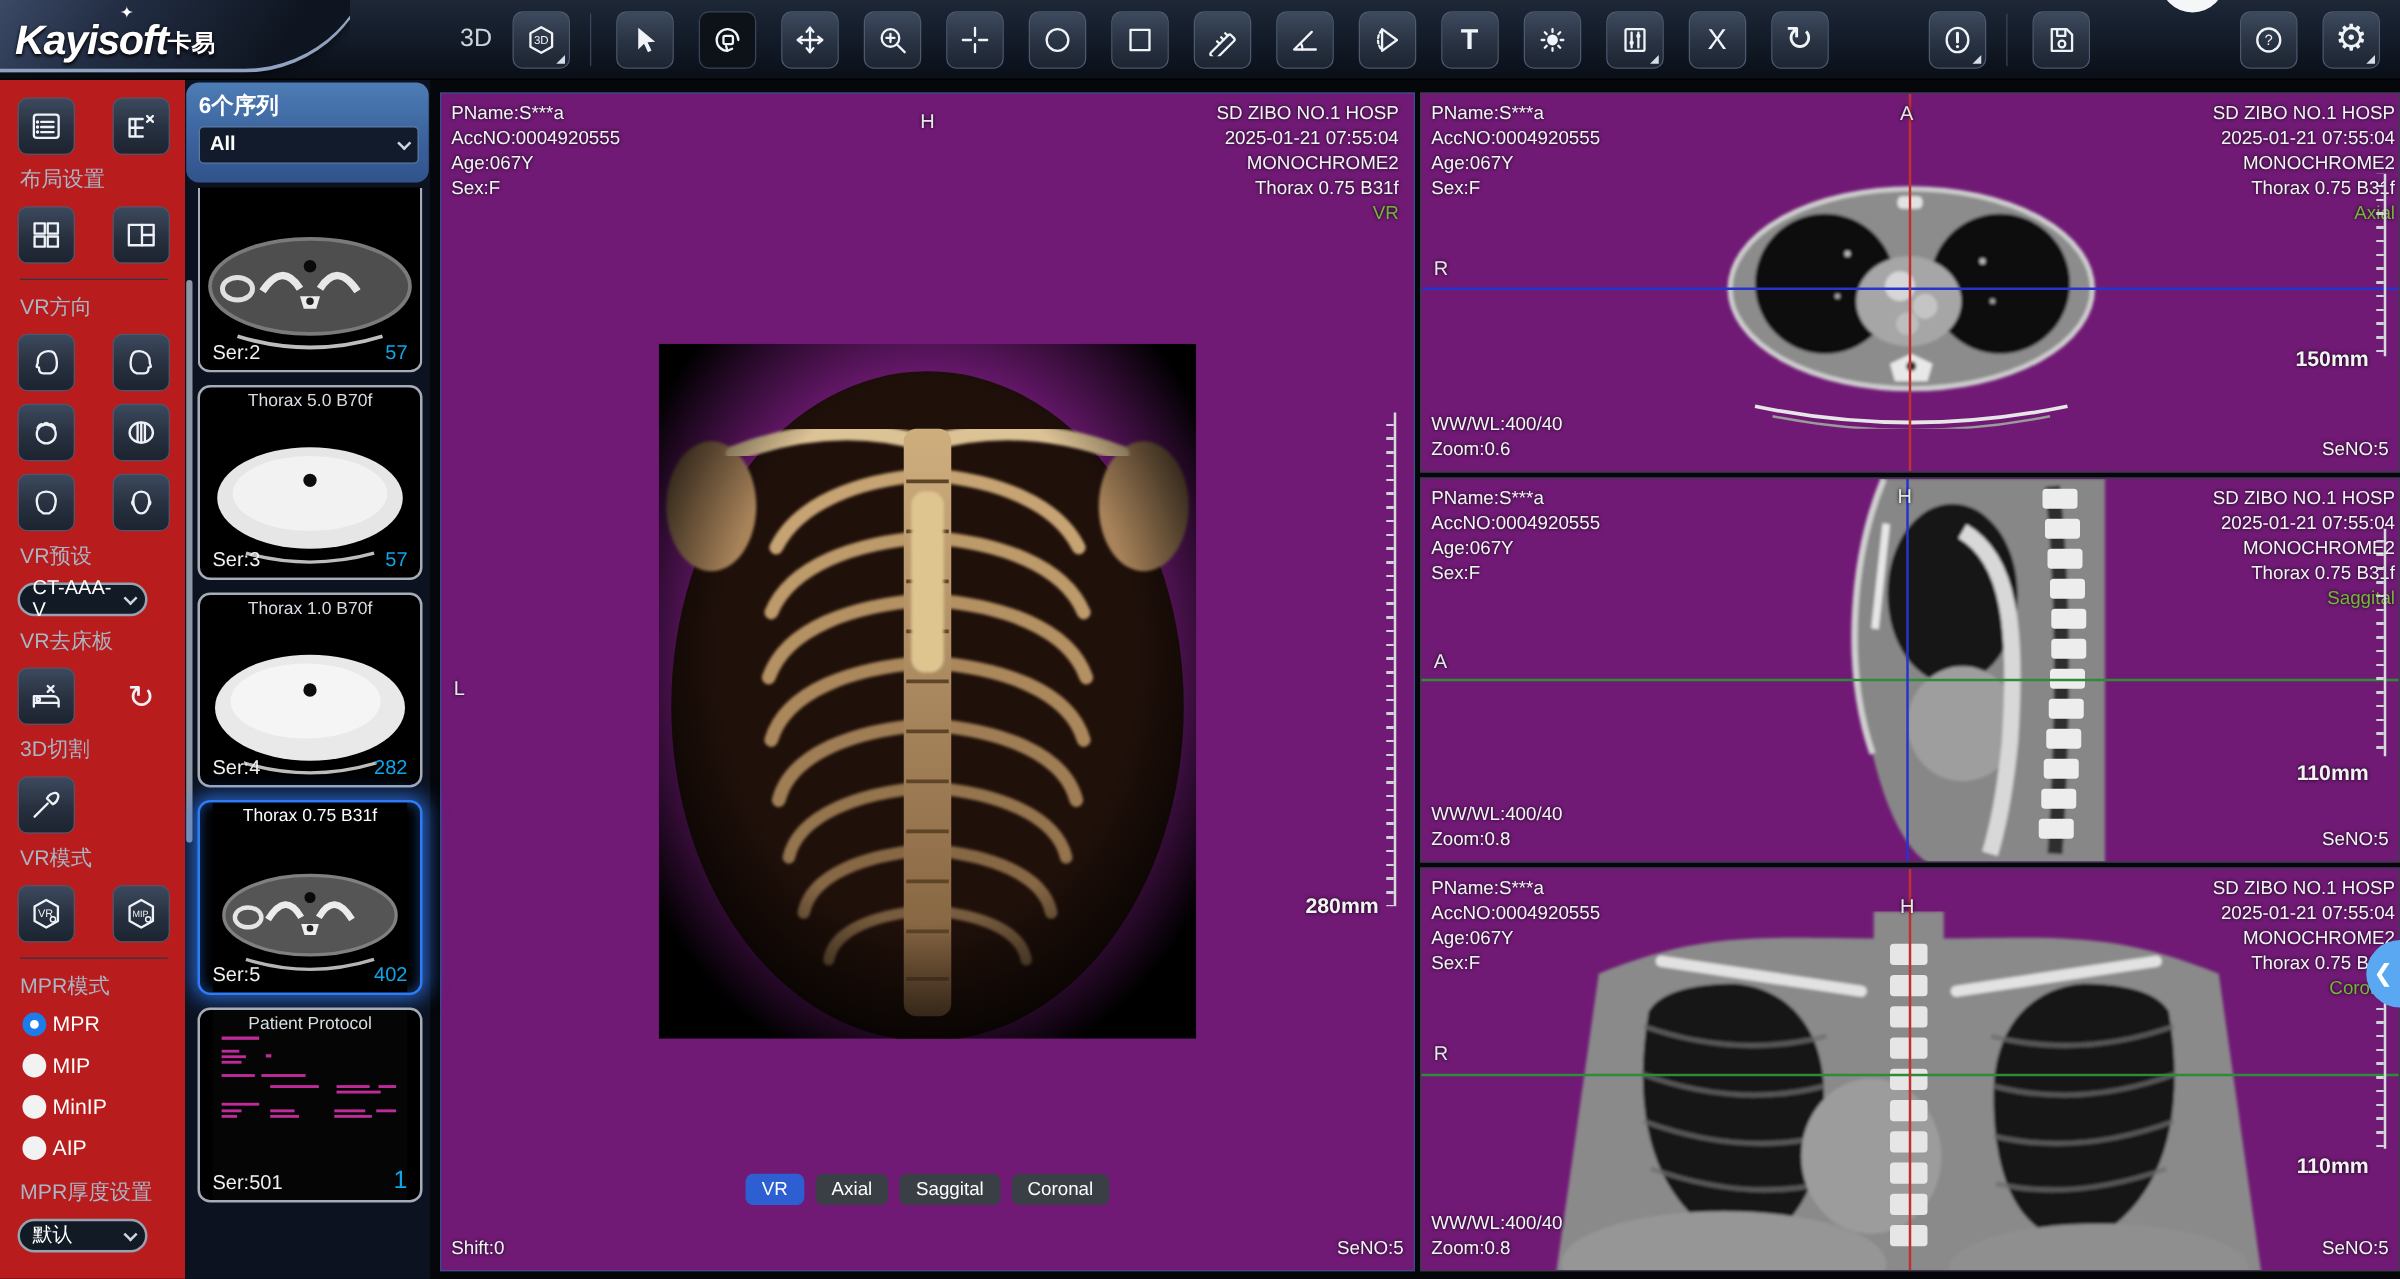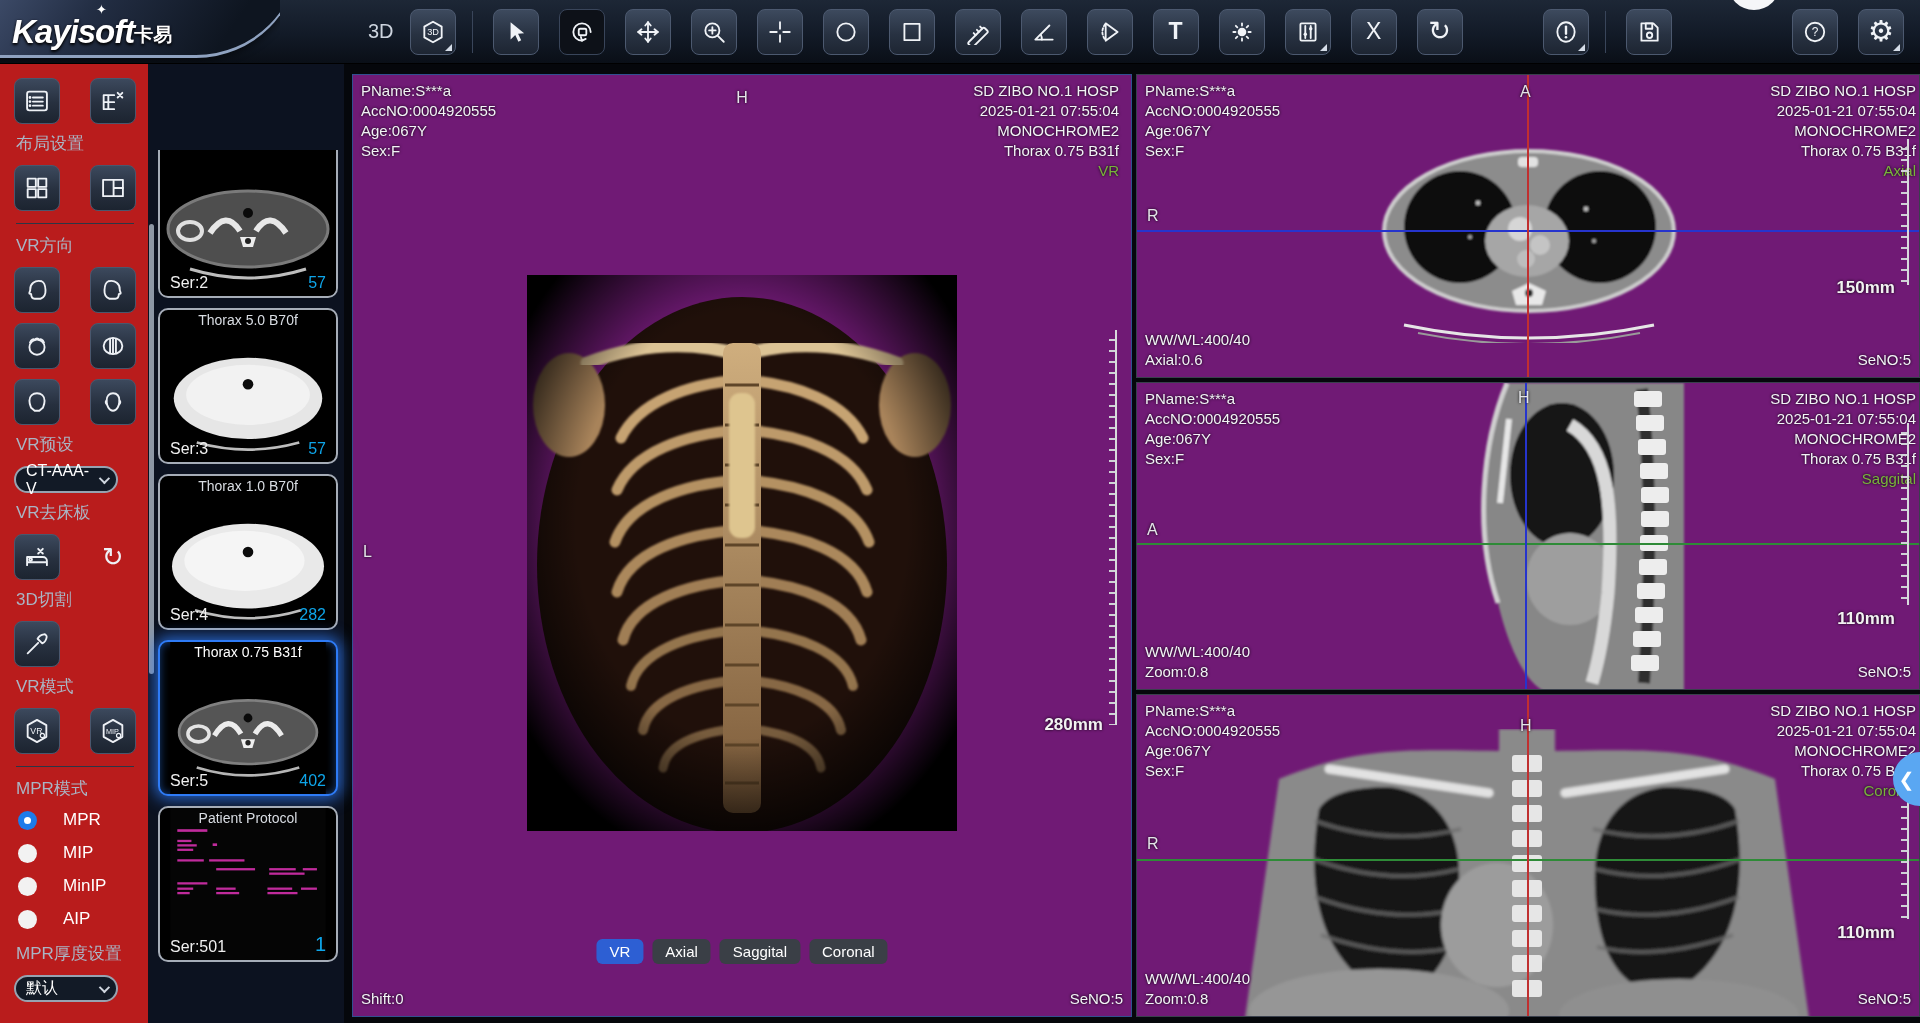--- a/index.html
+++ b/index.html
@@ -43,21 +43,21 @@
   .sbtn svg { width:28px; height:28px; stroke:#eef1f6; fill:none; stroke-width:1.6;
     stroke-linecap:round; stroke-linejoin:round; }
   .sbtn .glyph, .plain-glyph { font-size:26px; color:#eef1f6; line-height:1; }
   .plain-btn { width:46px; height:46px; display:flex; align-items:center; justify-content:center; cursor:pointer; }
   .sb-divider { height:1px; background:#2c3càd; background:#2c3645; margin:12px 14px 10px 2px; }
   .pill-select { display:flex; align-items:center; justify-content:space-between;
     width:104px; height:27px; border:2px solid #97a2b0; border-radius:14px;
     background:#121a26; color:#fff; font-size:16px; padding:0 9px 0 10px; cursor:pointer; margin:2px 0 4px 0; }
   .chev { width:8px; height:8px; border-right:2px solid #cfd6df; border-bottom:2px solid #cfd6df;
     transform:rotate(45deg) translateY(-2px); flex:none; }
-  .radio-row { display:flex; align-items:flex-end; gap:26px; margin:0 0 13px 4px; cursor:pointer; }
+  .radio-row { display:flex; align-items:flex-start; gap:5px; margin:0 0 13px 4px; cursor:pointer; }
   .radio { width:19px; height:19px; border-radius:50%; background:#f2f2f2; flex:none; }
   .radio.sel { background:#1d7bea; display:flex; align-items:center; justify-content:center; }
   .radio.sel::after { content:""; width:7px; height:7px; border-radius:50%; background:#fff; }
   .radio-label { font-size:17px; color:#fff; }
 
   
   .series-col { position:absolute; left:148px; top:64px; width:196px; bottom:0;
     background:#0c1220; z-index:9; }
   .series-head { position:absolute; left:1px; top:2px; width:194px; height:80px;
     background:linear-gradient(180deg,#4d7cb4 0%,#3a619c 60%,#31538b 100%);
@@ -376,20 +376,27 @@
     <span class="radio-label">AIP</span>
   </div>
   <div class="sb-label" style="margin-top:2px">MPR厚度设置</div>
   <div class="pill-select">
     <span>默认</span>
     <span class="chev"></span>
   </div>
 </div>
 
 <div class="series-col">
+  <div class="series-head">
+    <div class="series-head-title">6个序列</div>
+    <div class="series-filter">
+      <span>All</span>
+      <span class="chev"></span>
+    </div>
+  </div>
   <div class="series-scrollbar"></div>
 
   <div class="thumbs">
 
     <div class="thumb first">
       <svg viewBox="0 0 176 144">
         <rect width="176" height="144" fill="#000"></rect>
         <ellipse cx="88" cy="78" rx="80" ry="38" fill="#4e4e4e"></ellipse>
         <ellipse cx="88" cy="78" rx="80" ry="38" fill="none" stroke="#7a7a7a" stroke-width="3"></ellipse>
         <path d="M50 82 Q66 58 80 80" stroke="#e8e8e8" stroke-width="6" fill="none"></path>
@@ -595,21 +602,21 @@
     <div>MONOCHROME2</div>
     <div>Thorax 0.75 B31f</div>
     <div class="green">Axial</div>
   </div>
   <div class="o-letter" style="left:383px; top:8px;">A</div>
   <div class="o-letter" style="left:10px; top:132px;">R</div>
   <div class="ruler" style="right:10px; top:64px; height:146px;"></div>
   <div class="ruler-label" style="right:24px; top:203px;">150mm</div>
   <div class="ov bl">
     <div>WW/WL:400/40</div>
-    <div>Axial:0.6</div>
+    <div>Zoom:0.6</div>
   </div>
   <div class="ov br">SeNO:5</div>
 </div>
 
 <div class="vpanel p-sag">
   <svg class="ctimg" style="left:275px; top:0; width:320px; height:308px;" viewBox="0 0 320 308">
     <defs>
         <filter id="b3">
           <feGaussianBlur stdDeviation="1.3"></feGaussianBlur>
         </filter>

